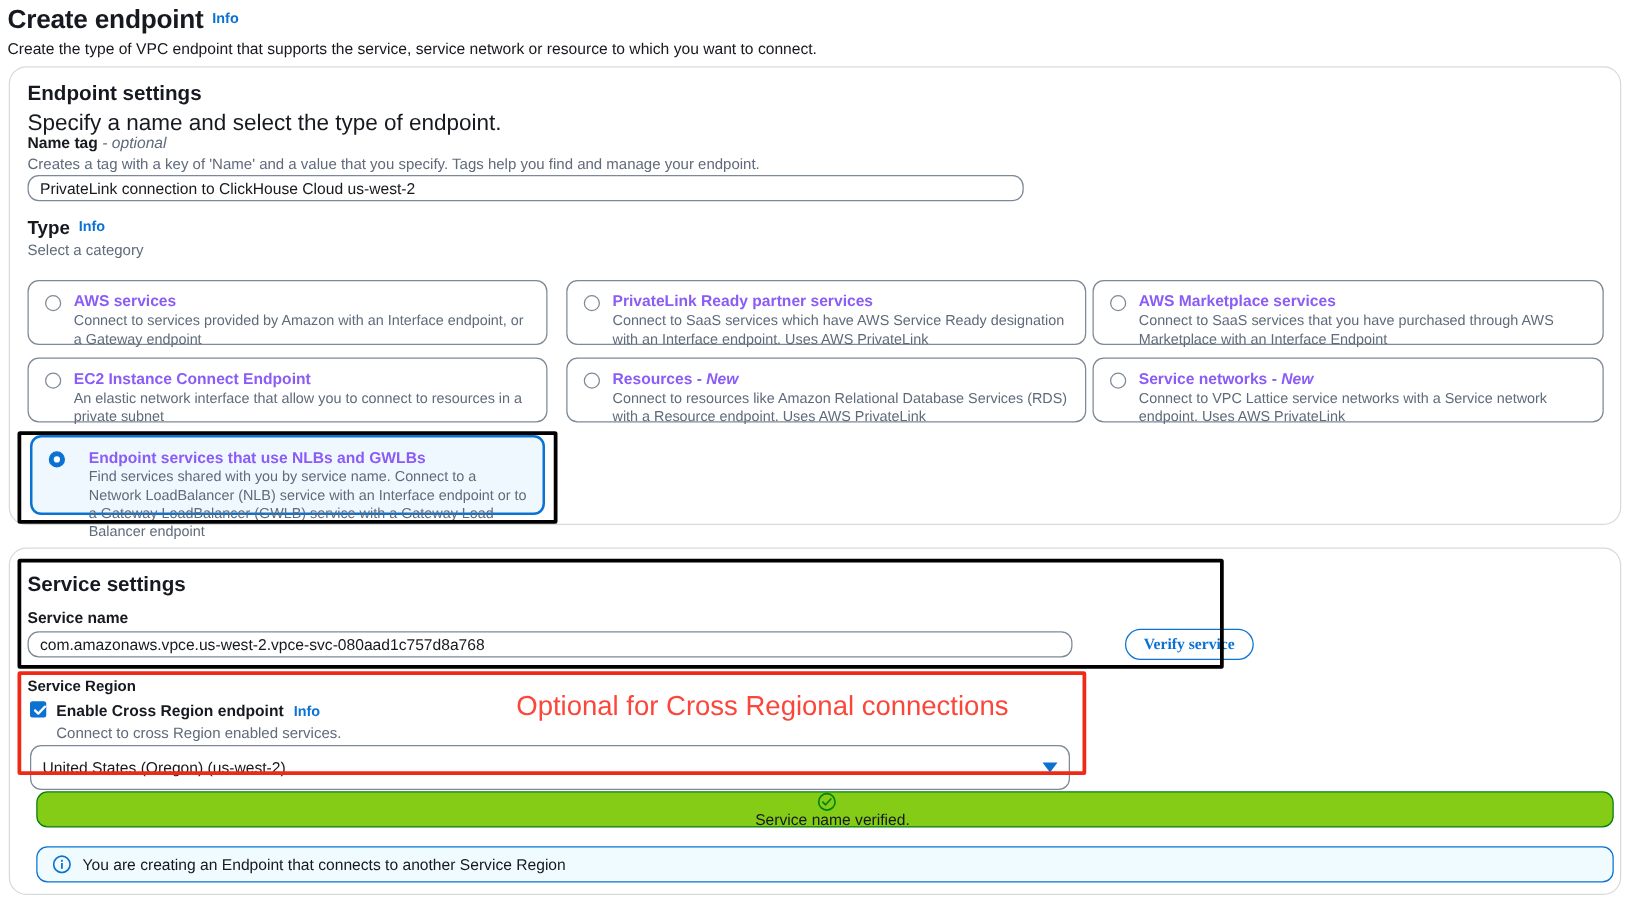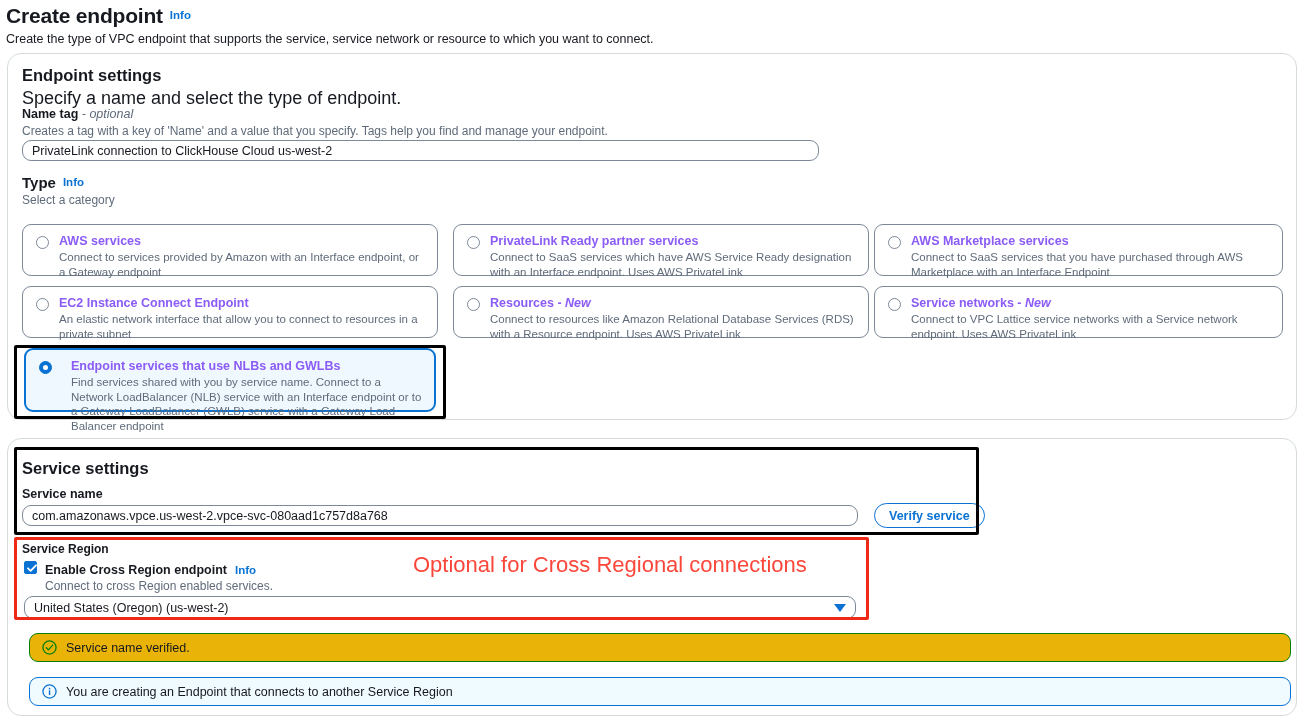--- a/index.html
+++ b/index.html
@@ -115,39 +115,39 @@
   
   .checkbox {
     position: absolute; left: 0; top: 1px;
     width: 13px; height: 13px; border-radius: 2px;
     background: #0972d3; border: 1px solid #0972d3;
   }
   .checkbox svg { position: absolute; left: 1.5px; top: 2px; }
 
   
   .select {
-    height: 23px; border: 1px solid #7d8998; border-radius: 9px;
+    height: 36px; border: 1px solid #7d8998; border-radius: 9px;
     background: #fff; font-size: 12.5px; color: #16191f;
     padding: 0 9px; display: flex; align-items: center;
     justify-content: space-between; cursor: pointer;
   }
   .caret {
     width: 0; height: 0;
     border-left: 6px solid transparent;
     border-right: 6px solid transparent;
     border-top: 8px solid #0972d3;
   }
 
   
   .alert {
     position: absolute; left: 21px; width: 1262px; height: 29px;
     border-radius: 9px; display: flex; align-items: center;
     padding-left: 12px; font-size: 12.5px; color: #16191f;
   }
-  .alert-success { background: #eab308; border: 1px solid #037f0c; }
+  .alert-success { background: #84cc16; border: 1px solid #037f0c; flex-direction: column; }
   .alert-info    { background: #f0fbff; border: 1px solid #0972d3; align-items: center; }
   .alert-icon { margin-right: 9px; display: flex; align-items: center; }
 </style>
 </head>
 <body>
 
 <div class="page">
 
   <div class="page-head">
     <span class="page-title">Create endpoint</span><a class="info-link">Info</a>
@@ -219,21 +219,21 @@
   <div class="anno-black" style="left:14px;top:345px;width:432px;height:74px;"></div>
 
   <div class="card" id="card-service">
 
     <div class="card-title" style="position:absolute;left:14px;top:20px;">Service settings</div>
 
     <div class="field-label" style="position:absolute;left:14px;top:48px;">Service name</div>
 
     <div class="text-input" style="position:absolute;left:14px;top:66px;width:836px;" title="Enter service name">com.amazonaws.vpce.us-west-2.vpce-svc-080aad1c757d8a768</div>
 
-    <button class="btn-normal" style="position:absolute;left:866px;top:64px;">Verify service</button>
+    <button class="btn-normal" style="position:absolute;left:892px;top:64px;font-family:Liberation Serif, serif;">Verify service</button>
 
     <div class="field-label" style="position:absolute;left:14px;top:103px;font-size:12px;">Service Region</div>
 
     <div style="position:absolute;left:16px;top:121px;">
       <span class="checkbox">
         <svg width="10" height="9" viewBox="0 0 10 9">
           <path d="M1 4.3 L3.6 6.9 L9 1.3" stroke="#ffffff" stroke-width="1.8" fill="none" stroke-linecap="round" stroke-linejoin="round"></path>
         </svg>
       </span>
       <div style="margin-left:21px;">

